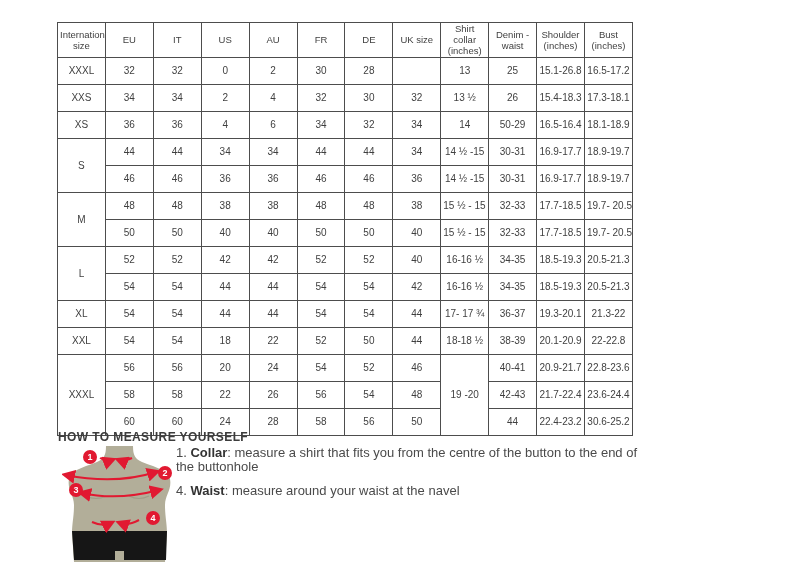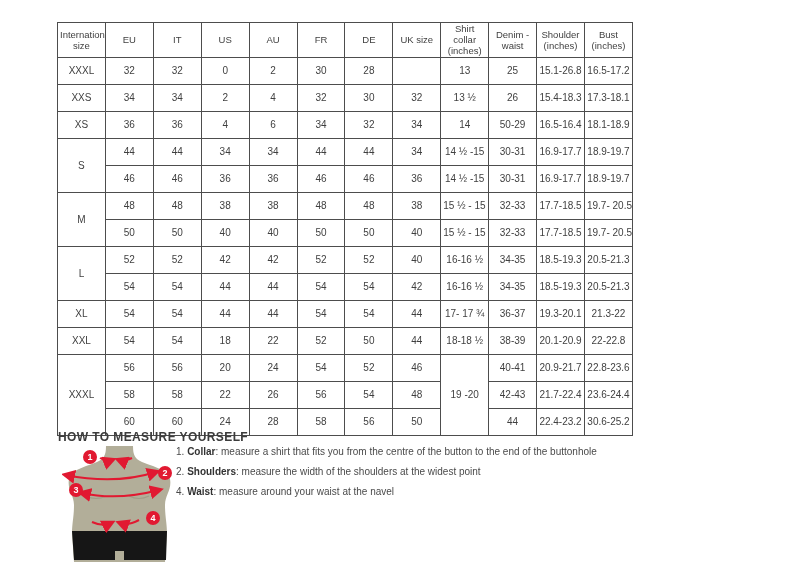--- a/index.html
+++ b/index.html
@@ -31,21 +31,21 @@
     height:26px;font-size:10px;white-space:nowrap;
   }
 
   
   #measure-heading{
     position:absolute;left:58px;top:430px;
     font-size:12px;font-weight:700;letter-spacing:.4px;color:#3c3c3c;
   }
   #measure-figure{position:absolute;left:62px;top:443px;}
   #measure-list{position:absolute;left:176px;top:446px;width:480px;}
-  .mi{font-size:10px;color:#4a4a4a;margin-bottom:9px;line-height:1.1;}
+  .mi{font-size:13px;color:#4a4a4a;margin-bottom:9px;line-height:1.1;}
   .mi b{color:#333;}
 </style>
 </head>
 <body>
 
 <div id="page">
 
   <table id="size-table">
     <thead>
       <tr>
@@ -288,17 +288,16 @@
       <text x="103" y="33.2" fill="#fff">2</text>
       <circle cx="14" cy="47" r="7" fill="var(--red)"></circle>
       <text x="14" y="50.2" fill="#fff">3</text>
       <circle cx="91" cy="75" r="7" fill="var(--red)"></circle>
       <text x="91" y="78.2" fill="#fff">4</text>
     </g>
   </svg>
 
   <div id="measure-list">
       <div class="mi">1. <b>Collar</b>: measure a shirt that fits you from the centre of the button to the end of the buttonhole</div>
-      <div class="mi">2. <b>Shoulders</b>: measure the width of the shoulders at the widest point</div>
       <div class="mi">4. <b>Waist</b>: measure around your waist at the navel</div>
     </div>
 
 </div>
 
 </body></html>

